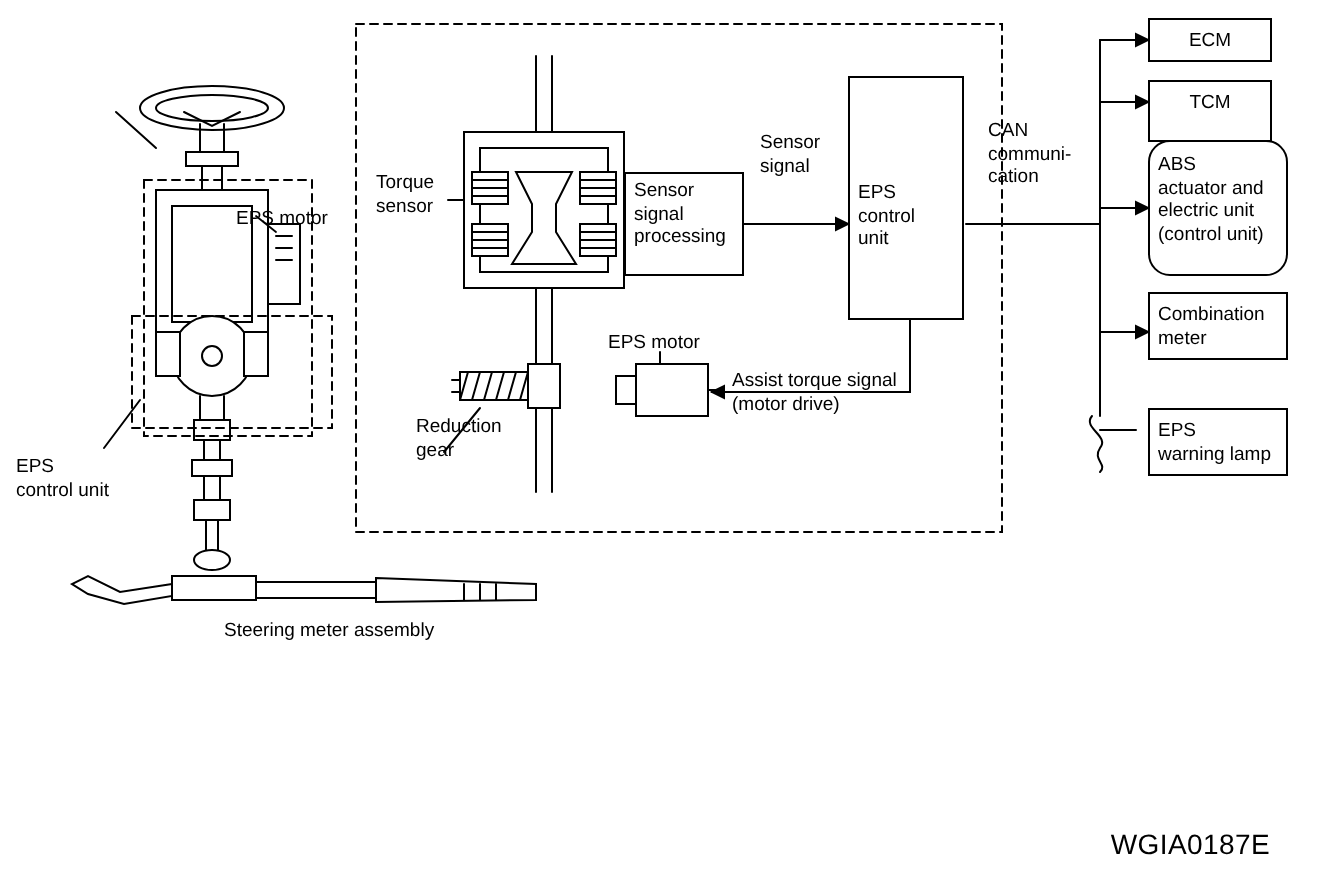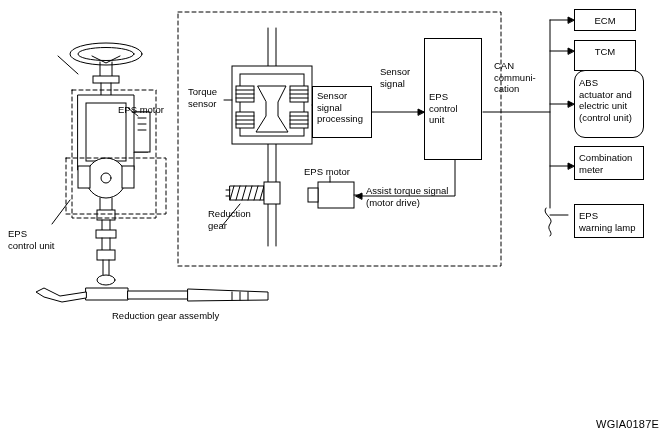--- a/index.html
+++ b/index.html
@@ -42,23 +42,23 @@
     text-align: center;
   }
   .svg-layer {
     position: absolute;
     left: 0; top: 0;
     width: 659px;
     height: 436px;
   }
   .code {
     position: absolute;
-    right: 0;
+    right: 24px;
     bottom: 6px;
-    font-size: 11px;
+    font-size: 14px;
     letter-spacing: 0.2px;
     color: #000;
   }
 </style>
 </head>
 <body>
 
 <div id="page">
 
   <svg class="svg-layer" viewBox="0 0 659 436" xmlns="http://www.w3.org/2000/svg">
@@ -206,21 +206,21 @@
     <span style="top:5px;">EPS
 warning lamp</span>
   </div>
 
 
   <div class="lbl" style="left:118px; top:104px;">EPS motor</div>
 
   <div class="lbl" style="left:8px; top:228px; width:70px;">EPS
 control unit</div>
 
-  <div class="lbl" style="left:112px; top:310px;">Reduction gear assembly</div>
+  <div class="lbl" style="left:112px; top:310px;">Steering meter assembly</div>
 
   <div class="lbl" style="left:188px; top:86px; width:48px;">Torque
 sensor</div>
 
   <div class="lbl" style="left:380px; top:66px; width:46px;">Sensor
 signal</div>
 
   <div class="lbl" style="left:304px; top:166px;">EPS motor</div>
 
   <div class="lbl" style="left:342px; top:185px; width:100px;margin-left:24px;">Assist torque signal

